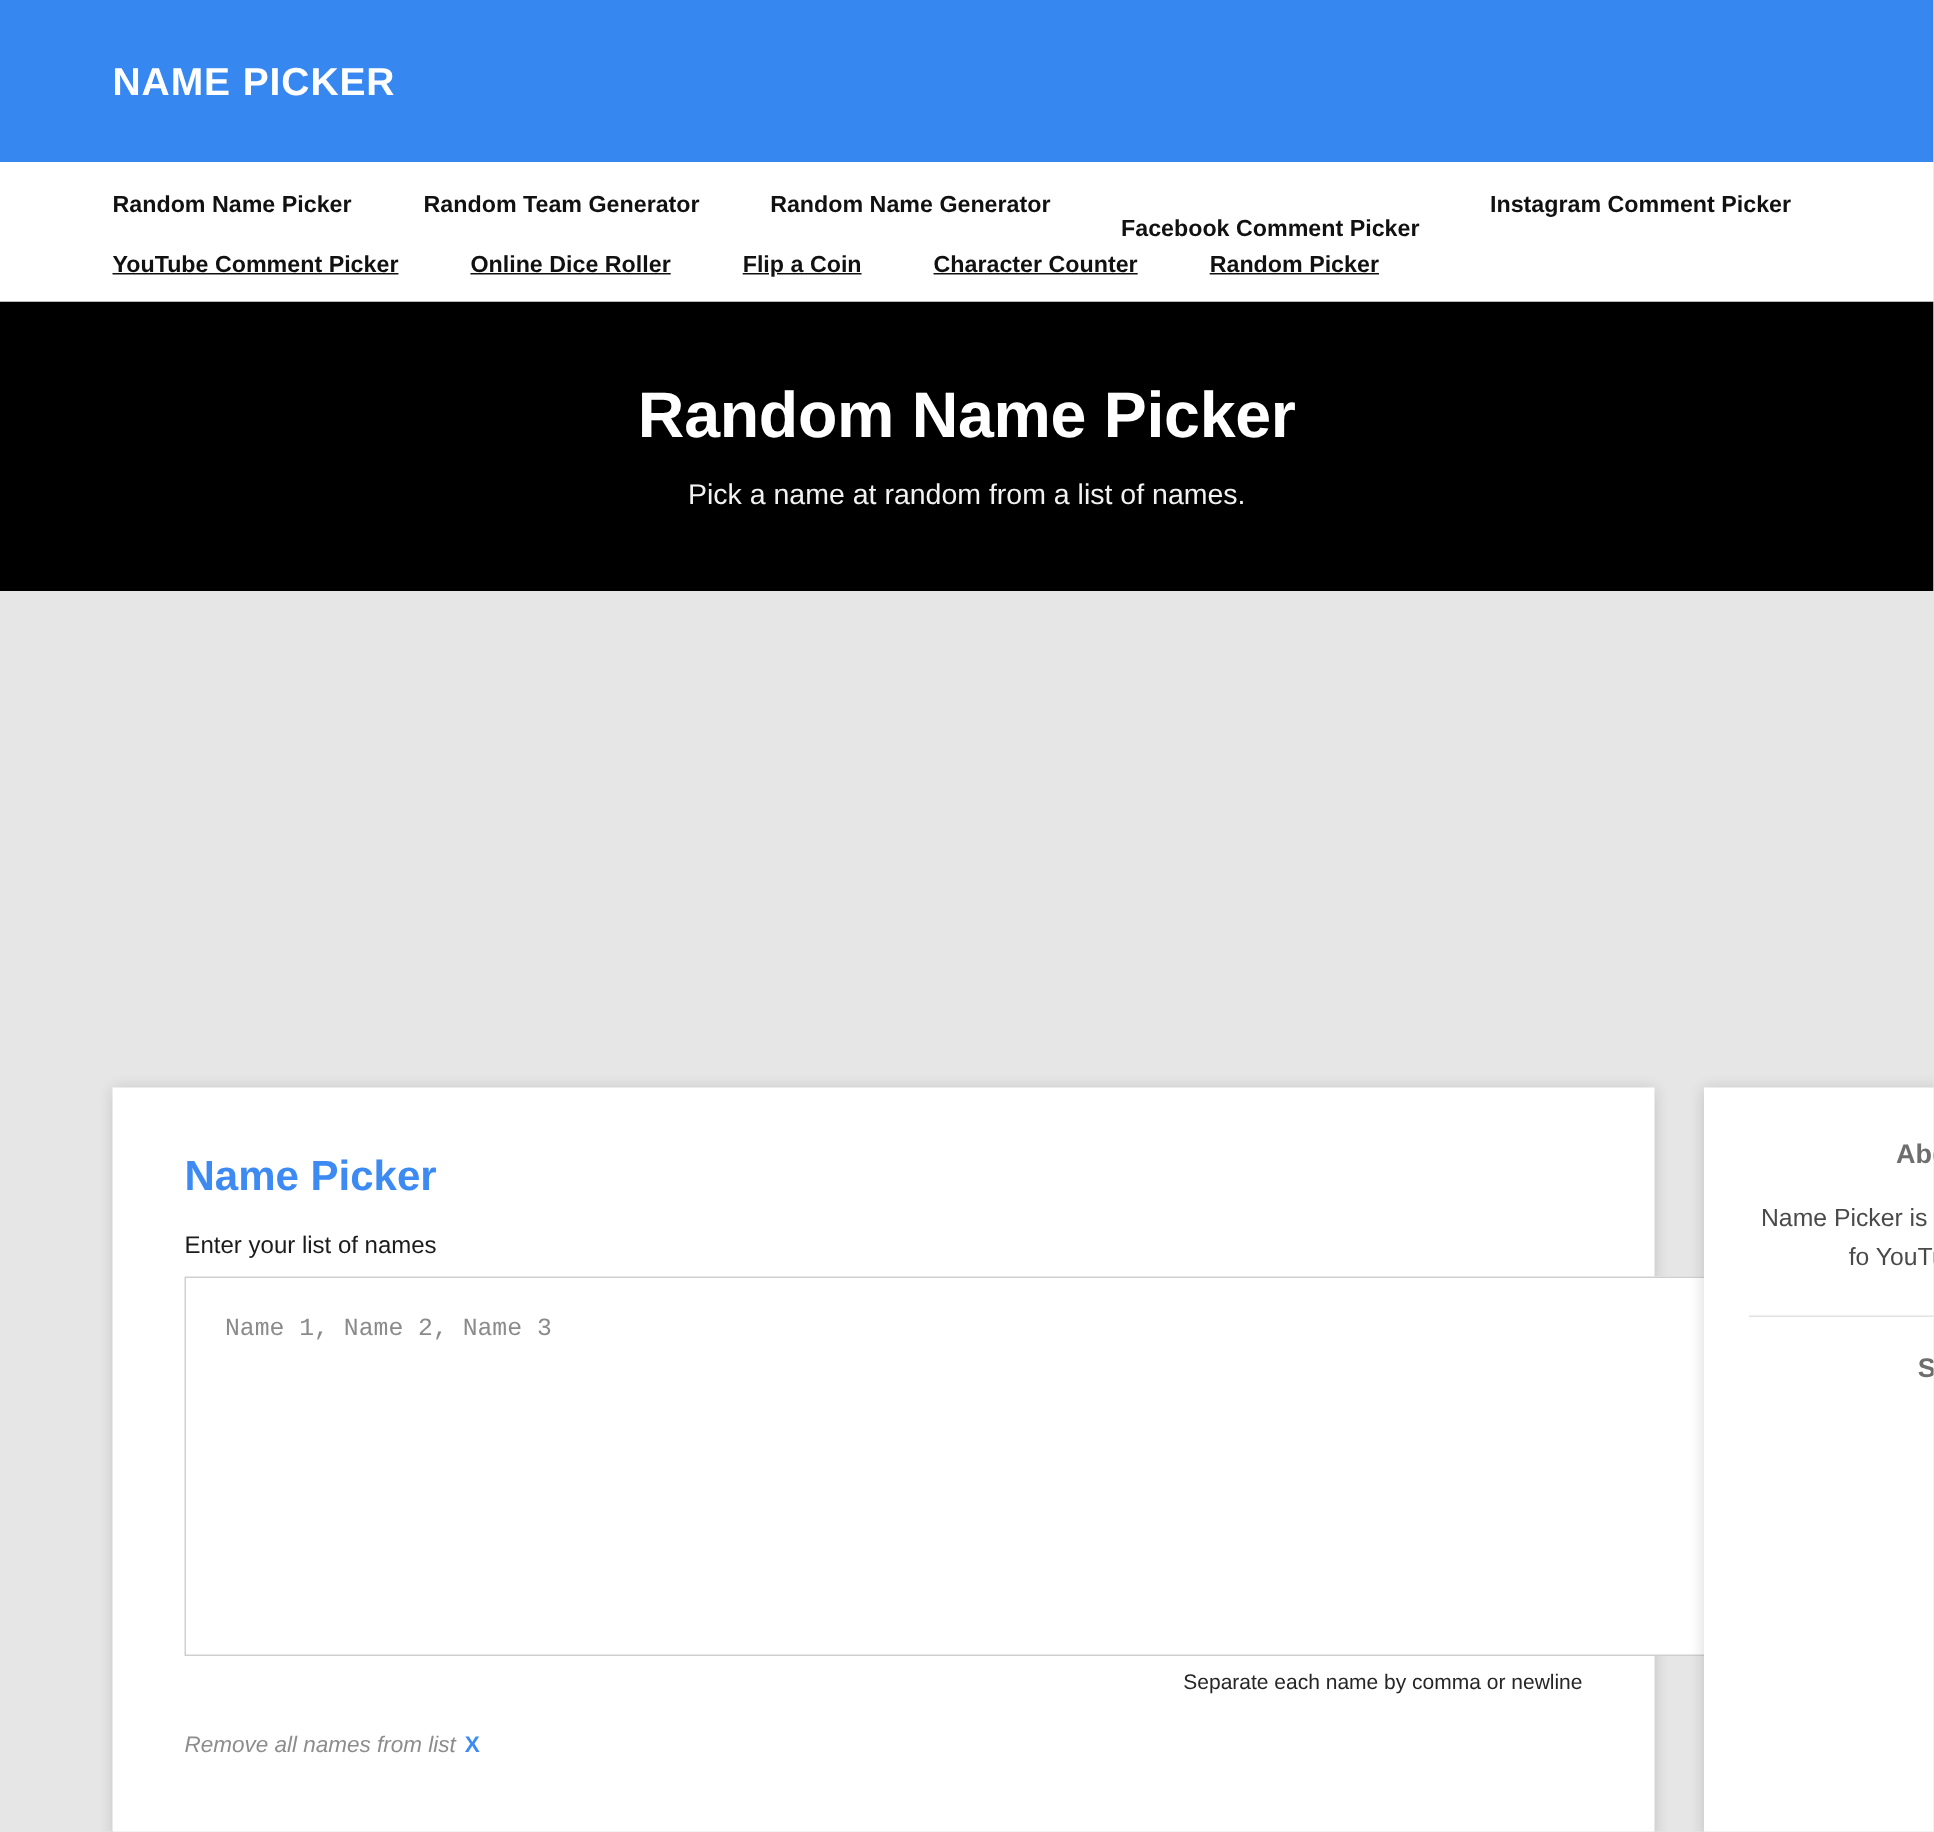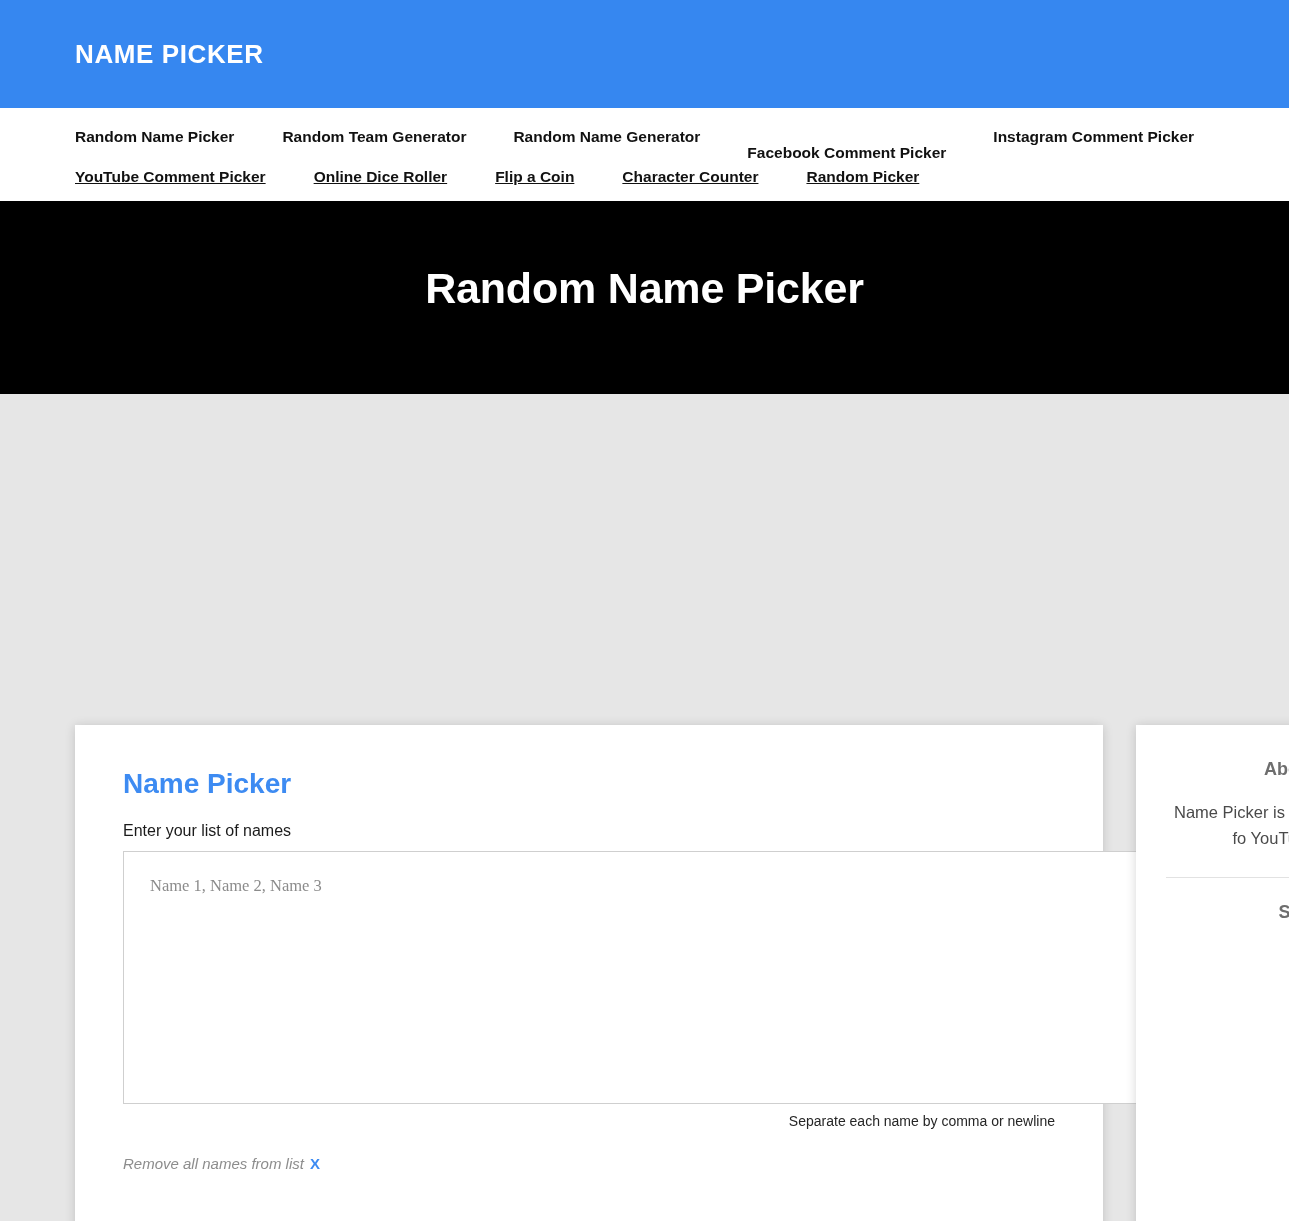--- a/index.html
+++ b/index.html
@@ -123,21 +123,21 @@
   .names-textarea {
     display: block;
     width: 1024px;
     height: 253px;
     border: 1px solid #cfcfcf;
     background: #ffffff;
     resize: vertical;
     padding: 24px 26px;
     font-size: 16.5px;
     color: #1b1b1b;
-    font-family: Liberation Serif, serif;
+    font-family: Liberation Mono, monospace;
     outline: none;
   }
   .names-textarea::placeholder { color: #8b8b8b; }
 
   .hint {
     width: 932px;
     text-align: right;
     font-size: 14px;
     color: #262626;
     margin-top: 9px;
@@ -220,20 +220,21 @@
     <a class="nav-item">YouTube Comment Picker</a>
     <a class="nav-item">Online Dice Roller</a>
     <a class="nav-item">Flip a Coin</a>
     <a class="nav-item">Character Counter</a>
     <a class="nav-item">Random Picker</a>
   </div>
 </nav>
 
 <section class="hero">
   <h1 class="hero-title">Random Name Picker</h1>
+  <p class="hero-subtitle">Pick a name at random from a list of names.</p>
 </section>
 
 <main class="content">
 
   <section class="card card-main">
     <h2 class="card-title">Name Picker</h2>
 
     <div class="field-label">Enter your list of names</div>
 
     <textarea class="names-textarea" placeholder="Name 1, Name 2, Name 3" style=""></textarea>

